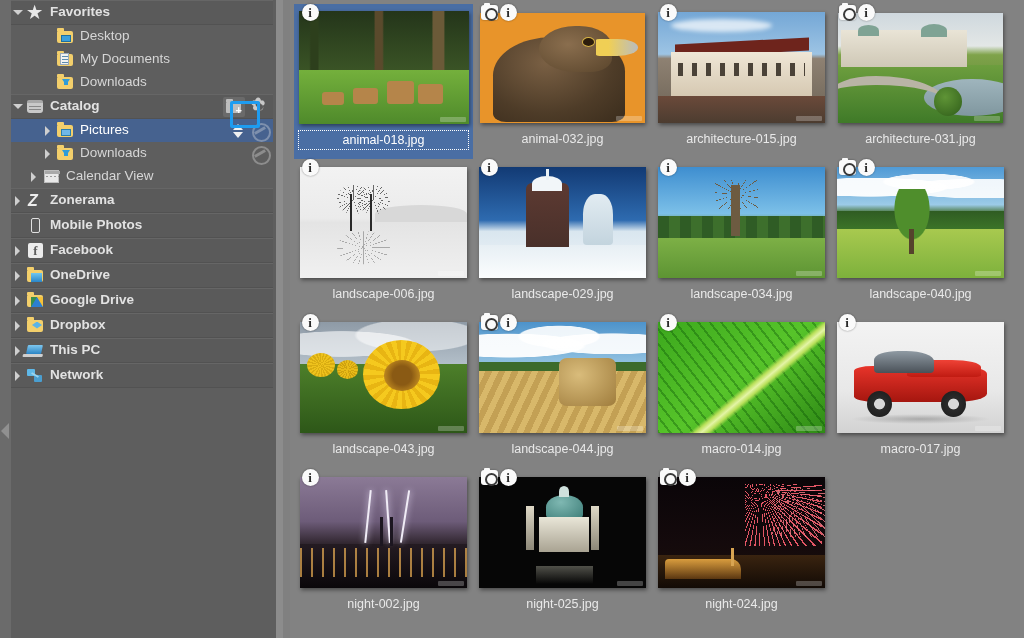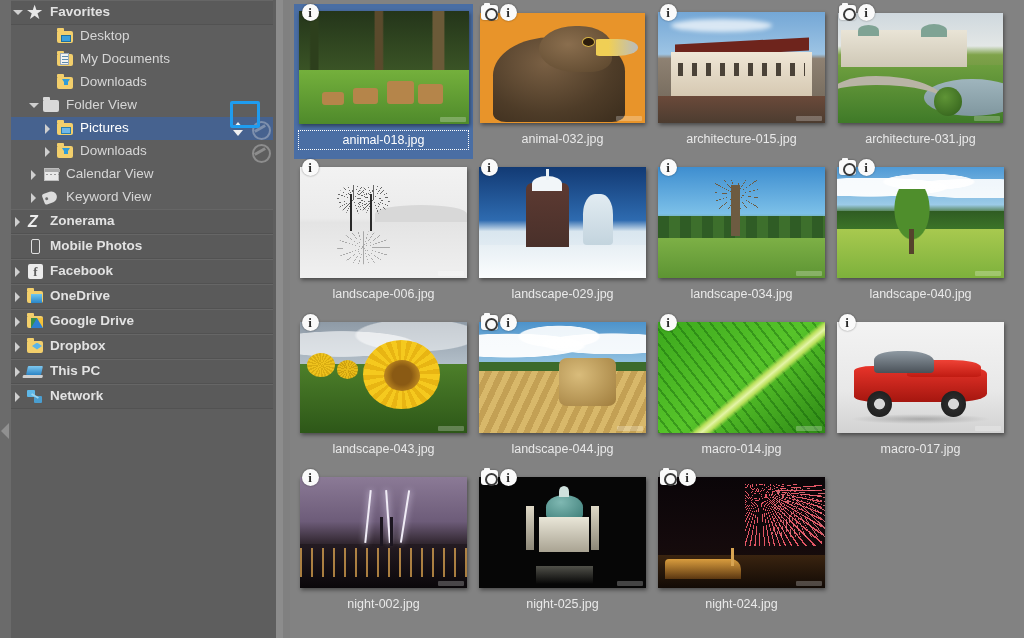--- a/index.html
+++ b/index.html
@@ -804,26 +804,33 @@
           <span class="tlabel">My Documents</span>
         </div>
         <div class="tree-row child indent-2">
           <span class="twisty none"></span>
           <span class="ticon">
             <span class="folder"></span>
             <span class="badge-dl"></span>
           </span>
           <span class="tlabel">Downloads</span>
         </div>
-        <div class="tree-row child indent-1">
+        <div class="tree-row section indent-0">
           <span class="twisty down"></span>
           <span class="ticon">
-            <span class="folder plain"></span>
-          </span>
-          <span class="tlabel">Folder View</span>
+            <span class="ic-catalog"></span>
+          </span>
+          <span class="tlabel">Catalog</span>
+          <span class="row-right">
+            <span class="btn-addfolder">
+              <span class="folder"></span>
+              <span class="plus">+</span>
+            </span>
+            <span class="btn-gear"></span>
+          </span>
         </div>
         <div class="tree-row child selected indent-2">
           <span class="twisty right"></span>
           <span class="ticon">
             <span class="folder"></span>
             <span class="badge-monitor" style="background:#6fb7e8;border-color:#2a7fae"></span>
           </span>
           <span class="tlabel">Pictures</span>
           <span class="row-right">
             <span class="ic-updown"></span>
@@ -840,27 +847,20 @@
           <span class="row-right">
             <span class="ic-sync"></span>
           </span>
         </div>
         <div class="tree-row child indent-1">
           <span class="twisty right"></span>
           <span class="ticon">
             <span class="ic-calendar"></span>
           </span>
           <span class="tlabel">Calendar View</span>
-        </div>
-        <div class="tree-row child indent-1">
-          <span class="twisty right"></span>
-          <span class="ticon">
-            <span class="ic-tag"></span>
-          </span>
-          <span class="tlabel">Keyword View</span>
         </div>
         <div class="tree-row section indent-0">
           <span class="twisty right"></span>
           <span class="ticon">
             <span class="ic-zonerama">Z</span>
           </span>
           <span class="tlabel">Zonerama</span>
         </div>
         <div class="tree-row section indent-0">
           <span class="twisty none"></span>

